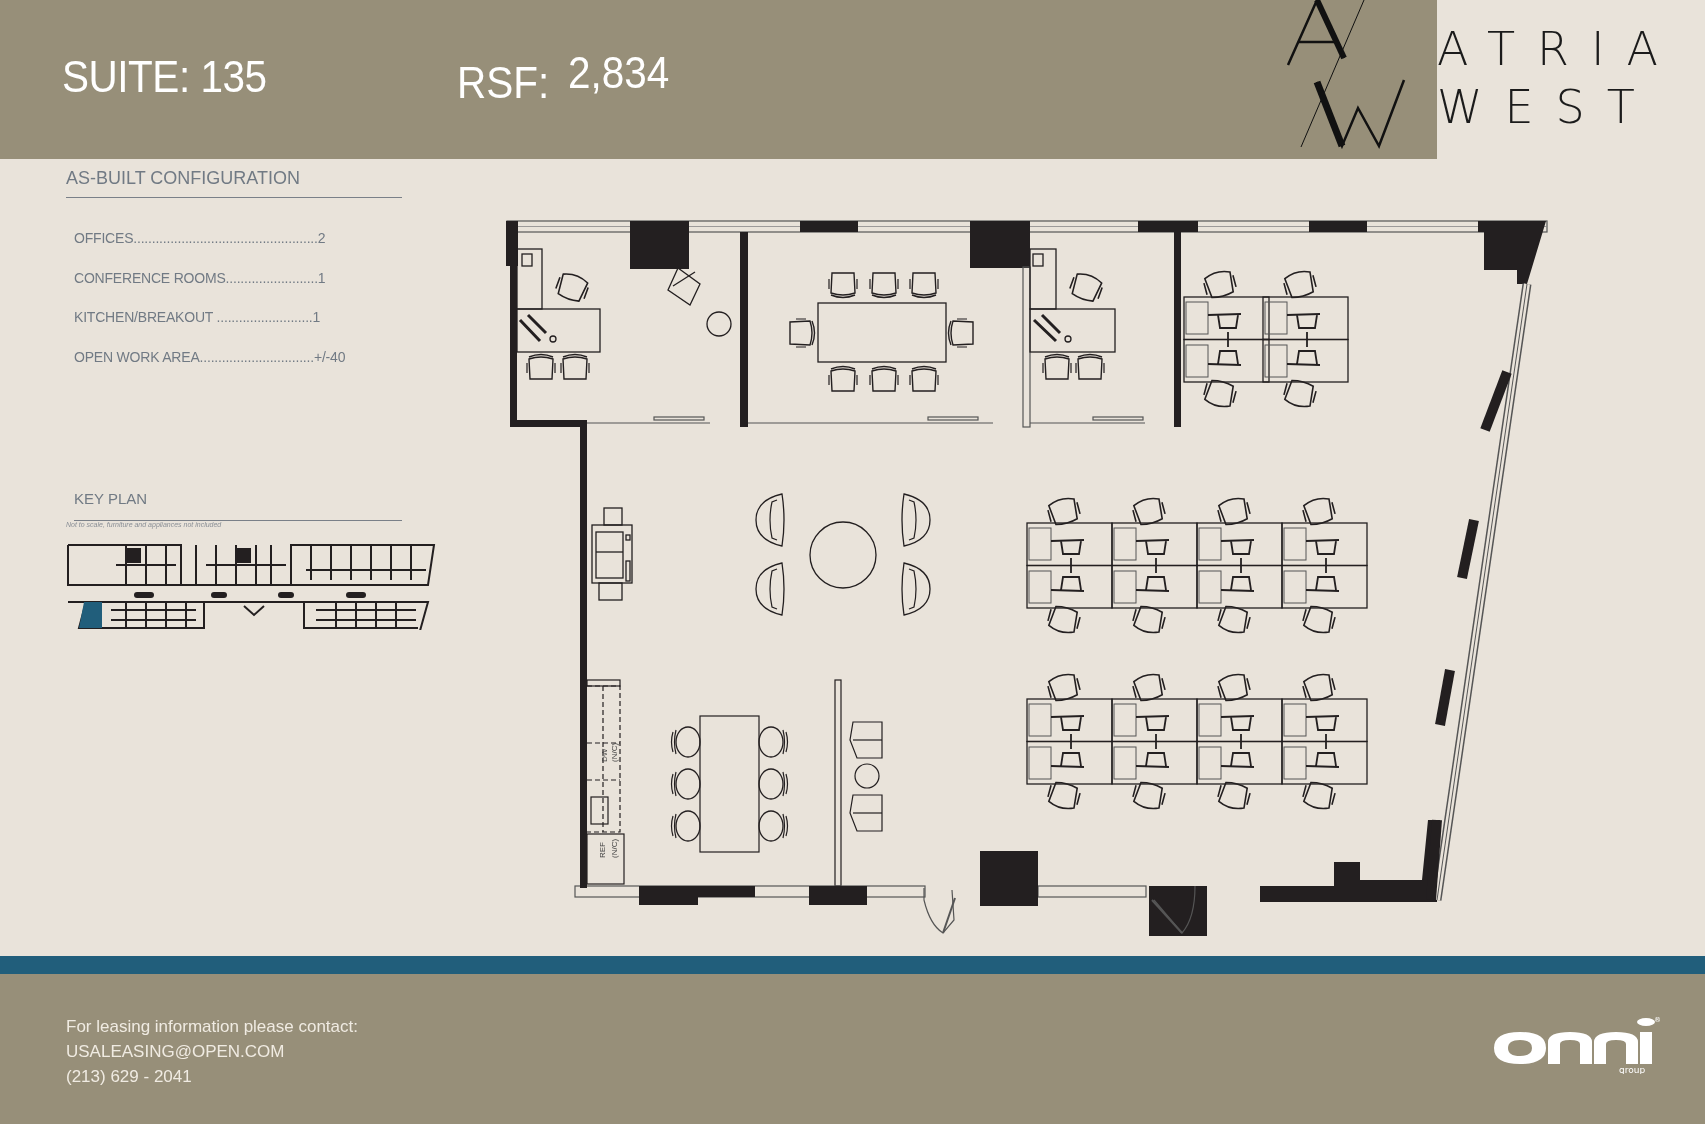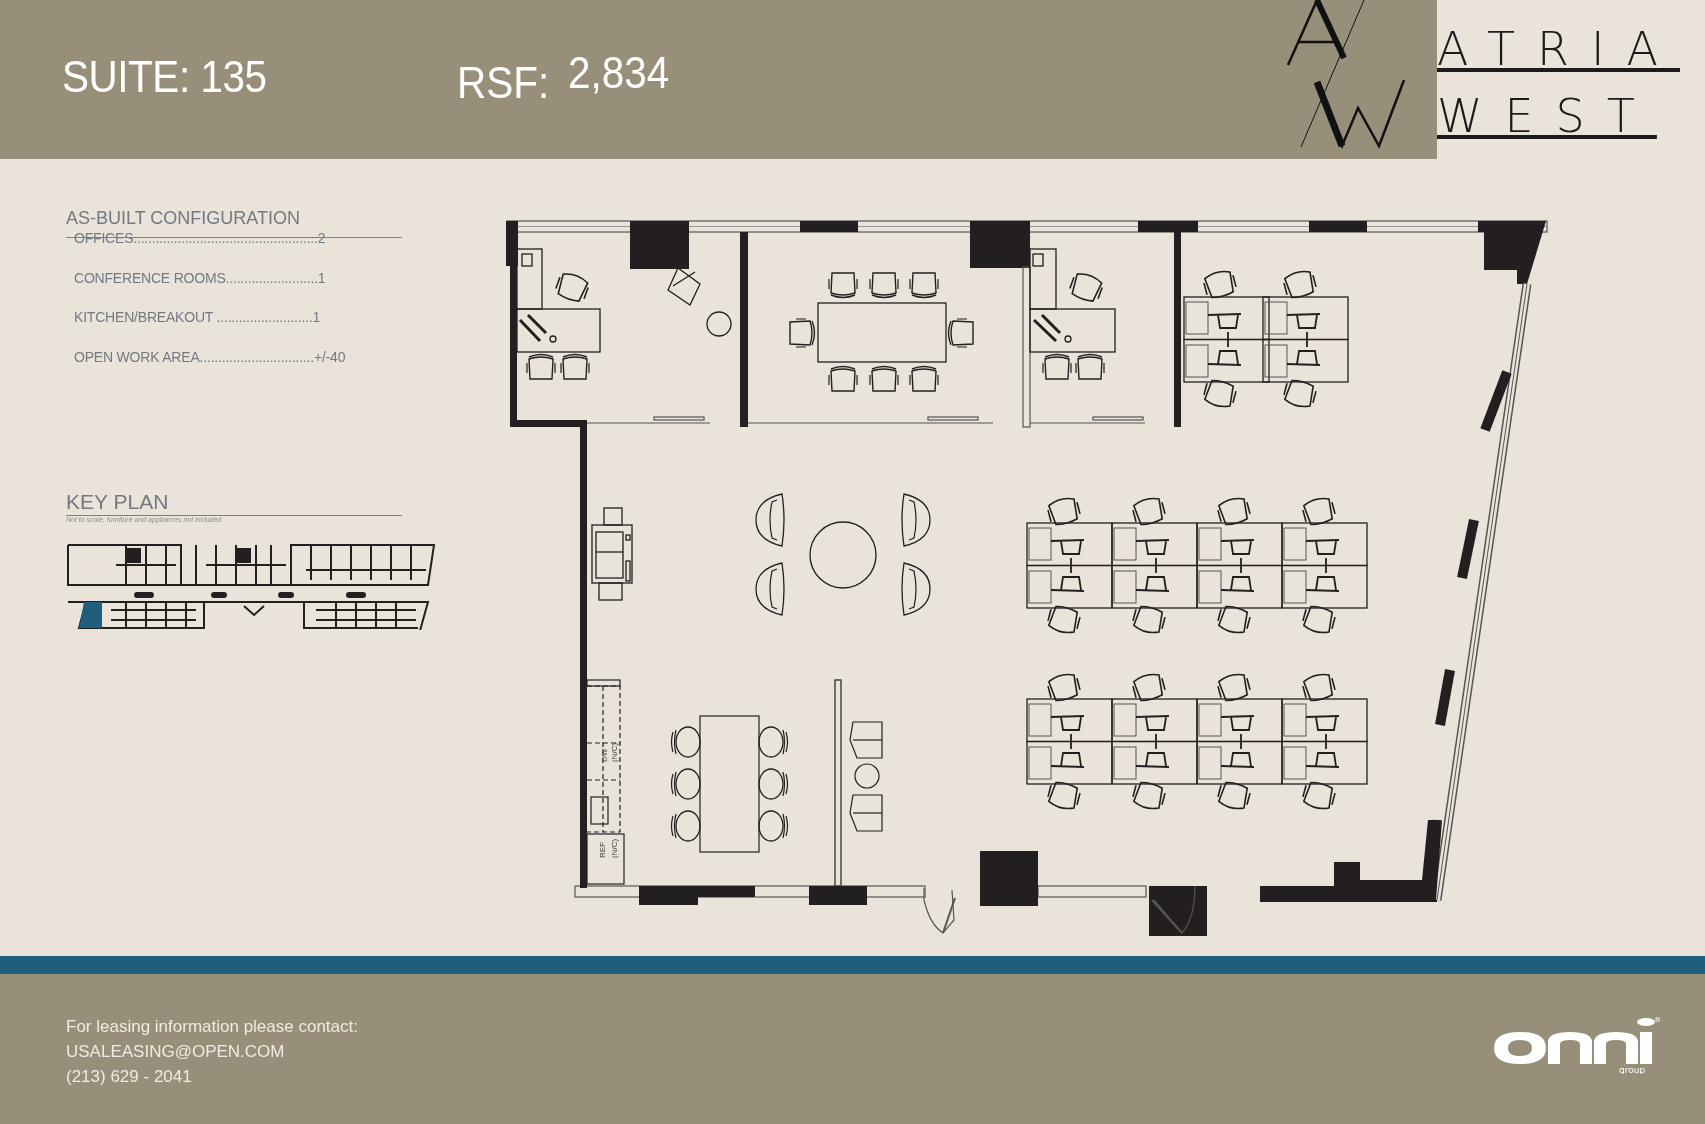--- a/index.html
+++ b/index.html
@@ -2,28 +2,28 @@
 <html><head>
 <meta charset="utf-8">
 <style>
   html,body{margin:0;padding:0;}
   body{width:1705px;height:1124px;position:relative;overflow:hidden;background:#e9e3da;font-family:"Liberation Sans",sans-serif;}
   .header{position:absolute;left:0;top:0;width:1437px;height:159px;background:#978f79;}
   .suite{position:absolute;left:62px;top:52px;color:#fff;font-size:44px;font-family:"Liberation Sans Narrow","Liberation Sans",sans-serif;letter-spacing:-0.5px;transform:scaleX(0.92);transform-origin:left;}
   .rsf-label{position:absolute;left:457px;top:58px;color:#fff;font-size:44px;transform:scaleX(0.92);transform-origin:left;}
   .rsf-value{position:absolute;left:568px;top:48px;color:#fff;font-size:44px;transform:scaleX(0.92);transform-origin:left;}
   .logo{position:absolute;left:1262px;top:0;width:420px;height:150px;}
-  .brand{position:absolute;left:1437px;color:#1b1b1b;font-size:46px;letter-spacing:22px;font-weight:300;font-family:"DejaVu Sans",sans-serif;text-decoration:underline;}
+  .brand{position:absolute;left:1437px;color:#1b1b1b;font-size:46px;letter-spacing:22px;font-weight:300;font-family:"DejaVu Sans",sans-serif;}
   .brand.l1{top:22px;}
-  .brand.l2{top:80px;margin-top:9px;}
+  .brand.l2{top:80px;}
   .config{position:absolute;left:66px;top:168px;width:336px;}
-  .section-title{color:#717a84;font-size:18px;padding-bottom:8px;border-bottom:1.5px solid #7a8088;margin-top:40px;}
+  .section-title{color:#717a84;font-size:18px;padding-bottom:8px;border-bottom:1.5px solid #7a8088;}
   .cfg-row{color:#717a84;font-size:14px;position:absolute;left:8px;white-space:nowrap;letter-spacing:-0.2px;}
   .keyplan{position:absolute;left:66px;top:490px;width:336px;}
-  .keyplan .title{color:#717a84;font-size:21px;border-bottom:1.2px solid #7a8088;padding-bottom:1px;}
+  .keyplan .title{color:#717a84;font-size:15px;border-bottom:1.2px solid #7a8088;padding-bottom:13px;margin-left:8px;}
   .keyplan .note{color:#8a8f96;font-size:7px;font-style:italic;}
   .keymap{position:absolute;left:66px;top:540px;}
   .plan{position:absolute;left:0;top:0;}
   .teal-band{position:absolute;left:0;top:956px;width:1705px;height:18px;background:#215e7b;}
   .footer{position:absolute;left:0;top:974px;width:1705px;height:192px;background:#978f79;}
   .contact{position:absolute;left:66px;top:1014px;color:#f0ebe2;font-size:17px;line-height:25px;}
   .onni{position:absolute;left:1490px;top:1018px;}
 </style>
 </head>
 <body>

